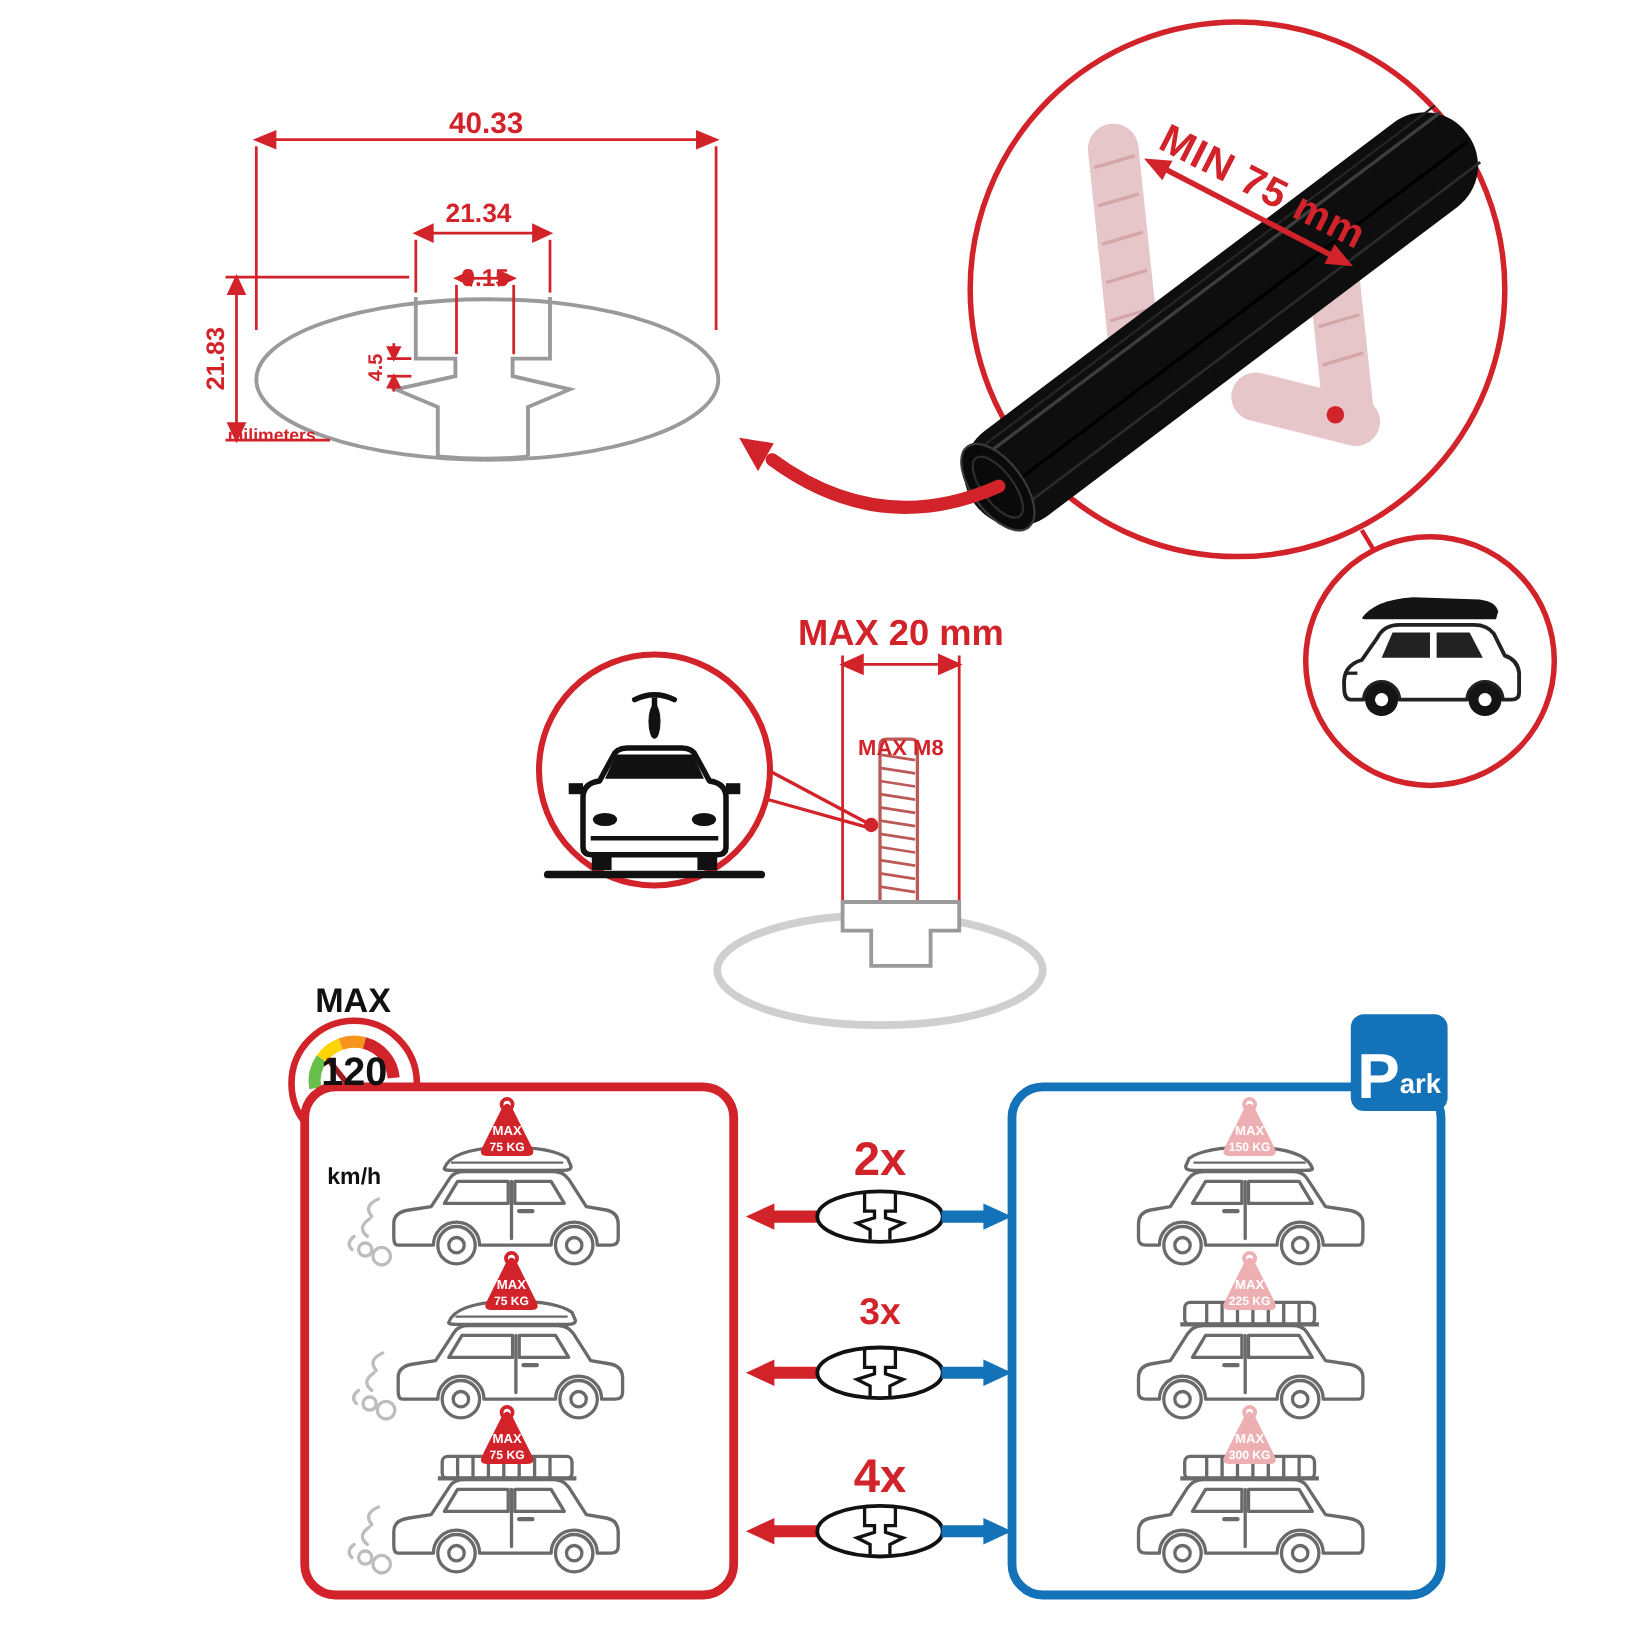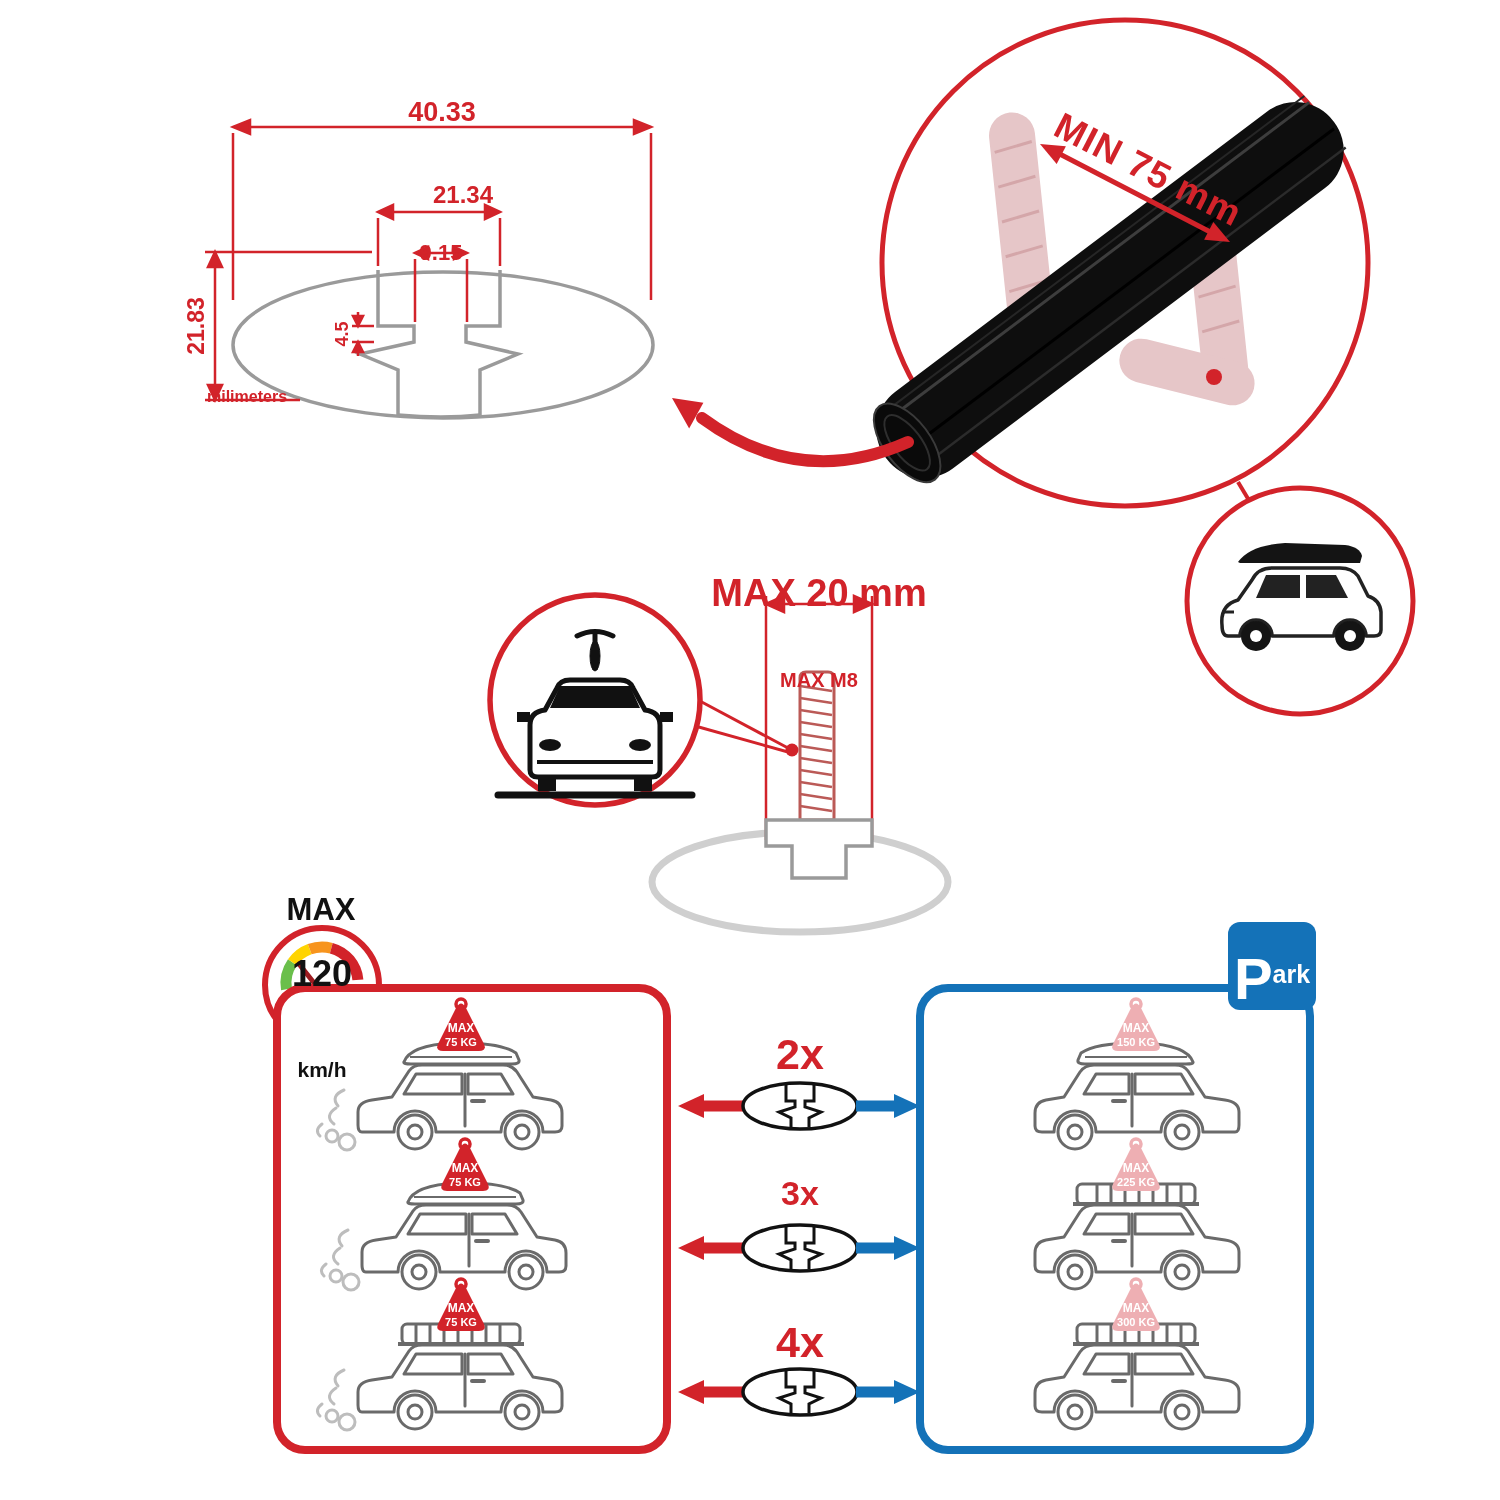--- a/index.html
+++ b/index.html
@@ -9,21 +9,21 @@
   .art{position:absolute;left:0;top:0}
   .lbl{position:absolute;font-weight:bold;color:#d2232a;white-space:nowrap;z-index:5}
   .c{transform:translateX(-50%)}
   .rot{transform:translate(-50%,-50%) rotate(-90deg)}
   .rot27{transform:translate(-50%,-50%) rotate(27deg)}
   .dark{color:#111}
   .park{position:absolute;left:1228px;top:922px;width:88px;height:88px;background:#1472b8;
         border-radius:12px;display:flex;align-items:flex-end;justify-content:center;
         padding-bottom:7px;z-index:6}
   .park .p{font-size:58px;font-weight:bold;color:#fff;line-height:.85}
-  .park .ark{font-size:25px;font-weight:bold;color:#fff;margin-bottom:14px}
+  .park .ark{font-size:25px;font-weight:bold;color:#fff;margin-bottom:2px}
   .tag{position:absolute;width:66px;height:62px;z-index:7}
   .tag-svg text{fill:#ffffff;font-weight:bold;font-family:"Liberation Sans",sans-serif}
   .tag-svg .t1{font-size:12px}
   .tag-svg .t2{font-size:11px}
   .tag-red .tf{fill:#d2232a}
   .tag-red .tr{stroke:#d2232a;fill:none;stroke-width:3.5}
   .tag-pale .tf{fill:#eeafb3}
   .tag-pale .tr{stroke:#eeafb3;fill:none;stroke-width:3.5}
 </style>
 </head>
@@ -269,29 +269,29 @@
     <line x1="700" y1="1392" x2="744" y2="1392" stroke="#d2232a" stroke-width="11"></line>
     <ellipse cx="800" cy="1392" rx="57" ry="23" fill="#ffffff" stroke="#111111" stroke-width="3.5"></ellipse>
     <path d="M786,1371 L786,1387 L795,1387 L795,1393 L779,1398 L791,1404 L791,1413" fill="none" stroke="#111111" stroke-width="3"></path>
     <path d="M814,1371 L814,1387 L805,1387 L805,1393 L821,1398 L809,1404 L809,1413" fill="none" stroke="#111111" stroke-width="3"></path>
     <line x1="856" y1="1392" x2="898" y2="1392" stroke="#1472b8" stroke-width="11"></line>
     <polygon points="0,0 -26,-12 -26,12" transform="translate(920,1392)" fill="#1472b8"></polygon>
   </g>
 </svg>
 
 <div class="lbl c" style="left:442px;top:97px;font-size:27px">40.33</div>
-<div class="lbl c" style="left:463px;top:181px;font-size:24px">21.34</div>
+<div class="lbl c" style="left:435px;top:181px;font-size:24px">21.34</div>
 <div class="lbl c" style="left:441px;top:240px;font-size:22px">9.15</div>
 <div class="lbl rot" style="left:342px;top:334px;font-size:18px">4.5</div>
 <div class="lbl rot" style="left:196px;top:326px;font-size:23px">21.83</div>
 <div class="lbl" style="left:207px;top:388px;font-size:16px">milimeters</div>
 
 <div class="lbl rot27" style="left:1148px;top:170px;font-size:37px;letter-spacing:1px">MIN 75 mm</div>
 
-<div class="lbl c" style="left:819px;top:572px;font-size:38px">MAX 20 mm</div>
+<div class="lbl c" style="left:819px;top:556px;font-size:33px">MAX 20 mm</div>
 <div class="lbl c" style="left:819px;top:669px;font-size:20px">MAX M8</div>
 
 <div class="lbl c dark" style="left:321px;top:892px;font-size:31px">MAX</div>
 <div class="lbl c dark" style="left:322px;top:953px;font-size:36px">120</div>
 <div class="lbl c dark" style="left:322px;top:1058px;font-size:21px">km/h</div>
 
 <div class="lbl c" style="left:800px;top:1030px;font-size:43px">2x</div>
 <div class="lbl c" style="left:800px;top:1174px;font-size:34px">3x</div>
 <div class="lbl c" style="left:800px;top:1318px;font-size:43px">4x</div>
 

